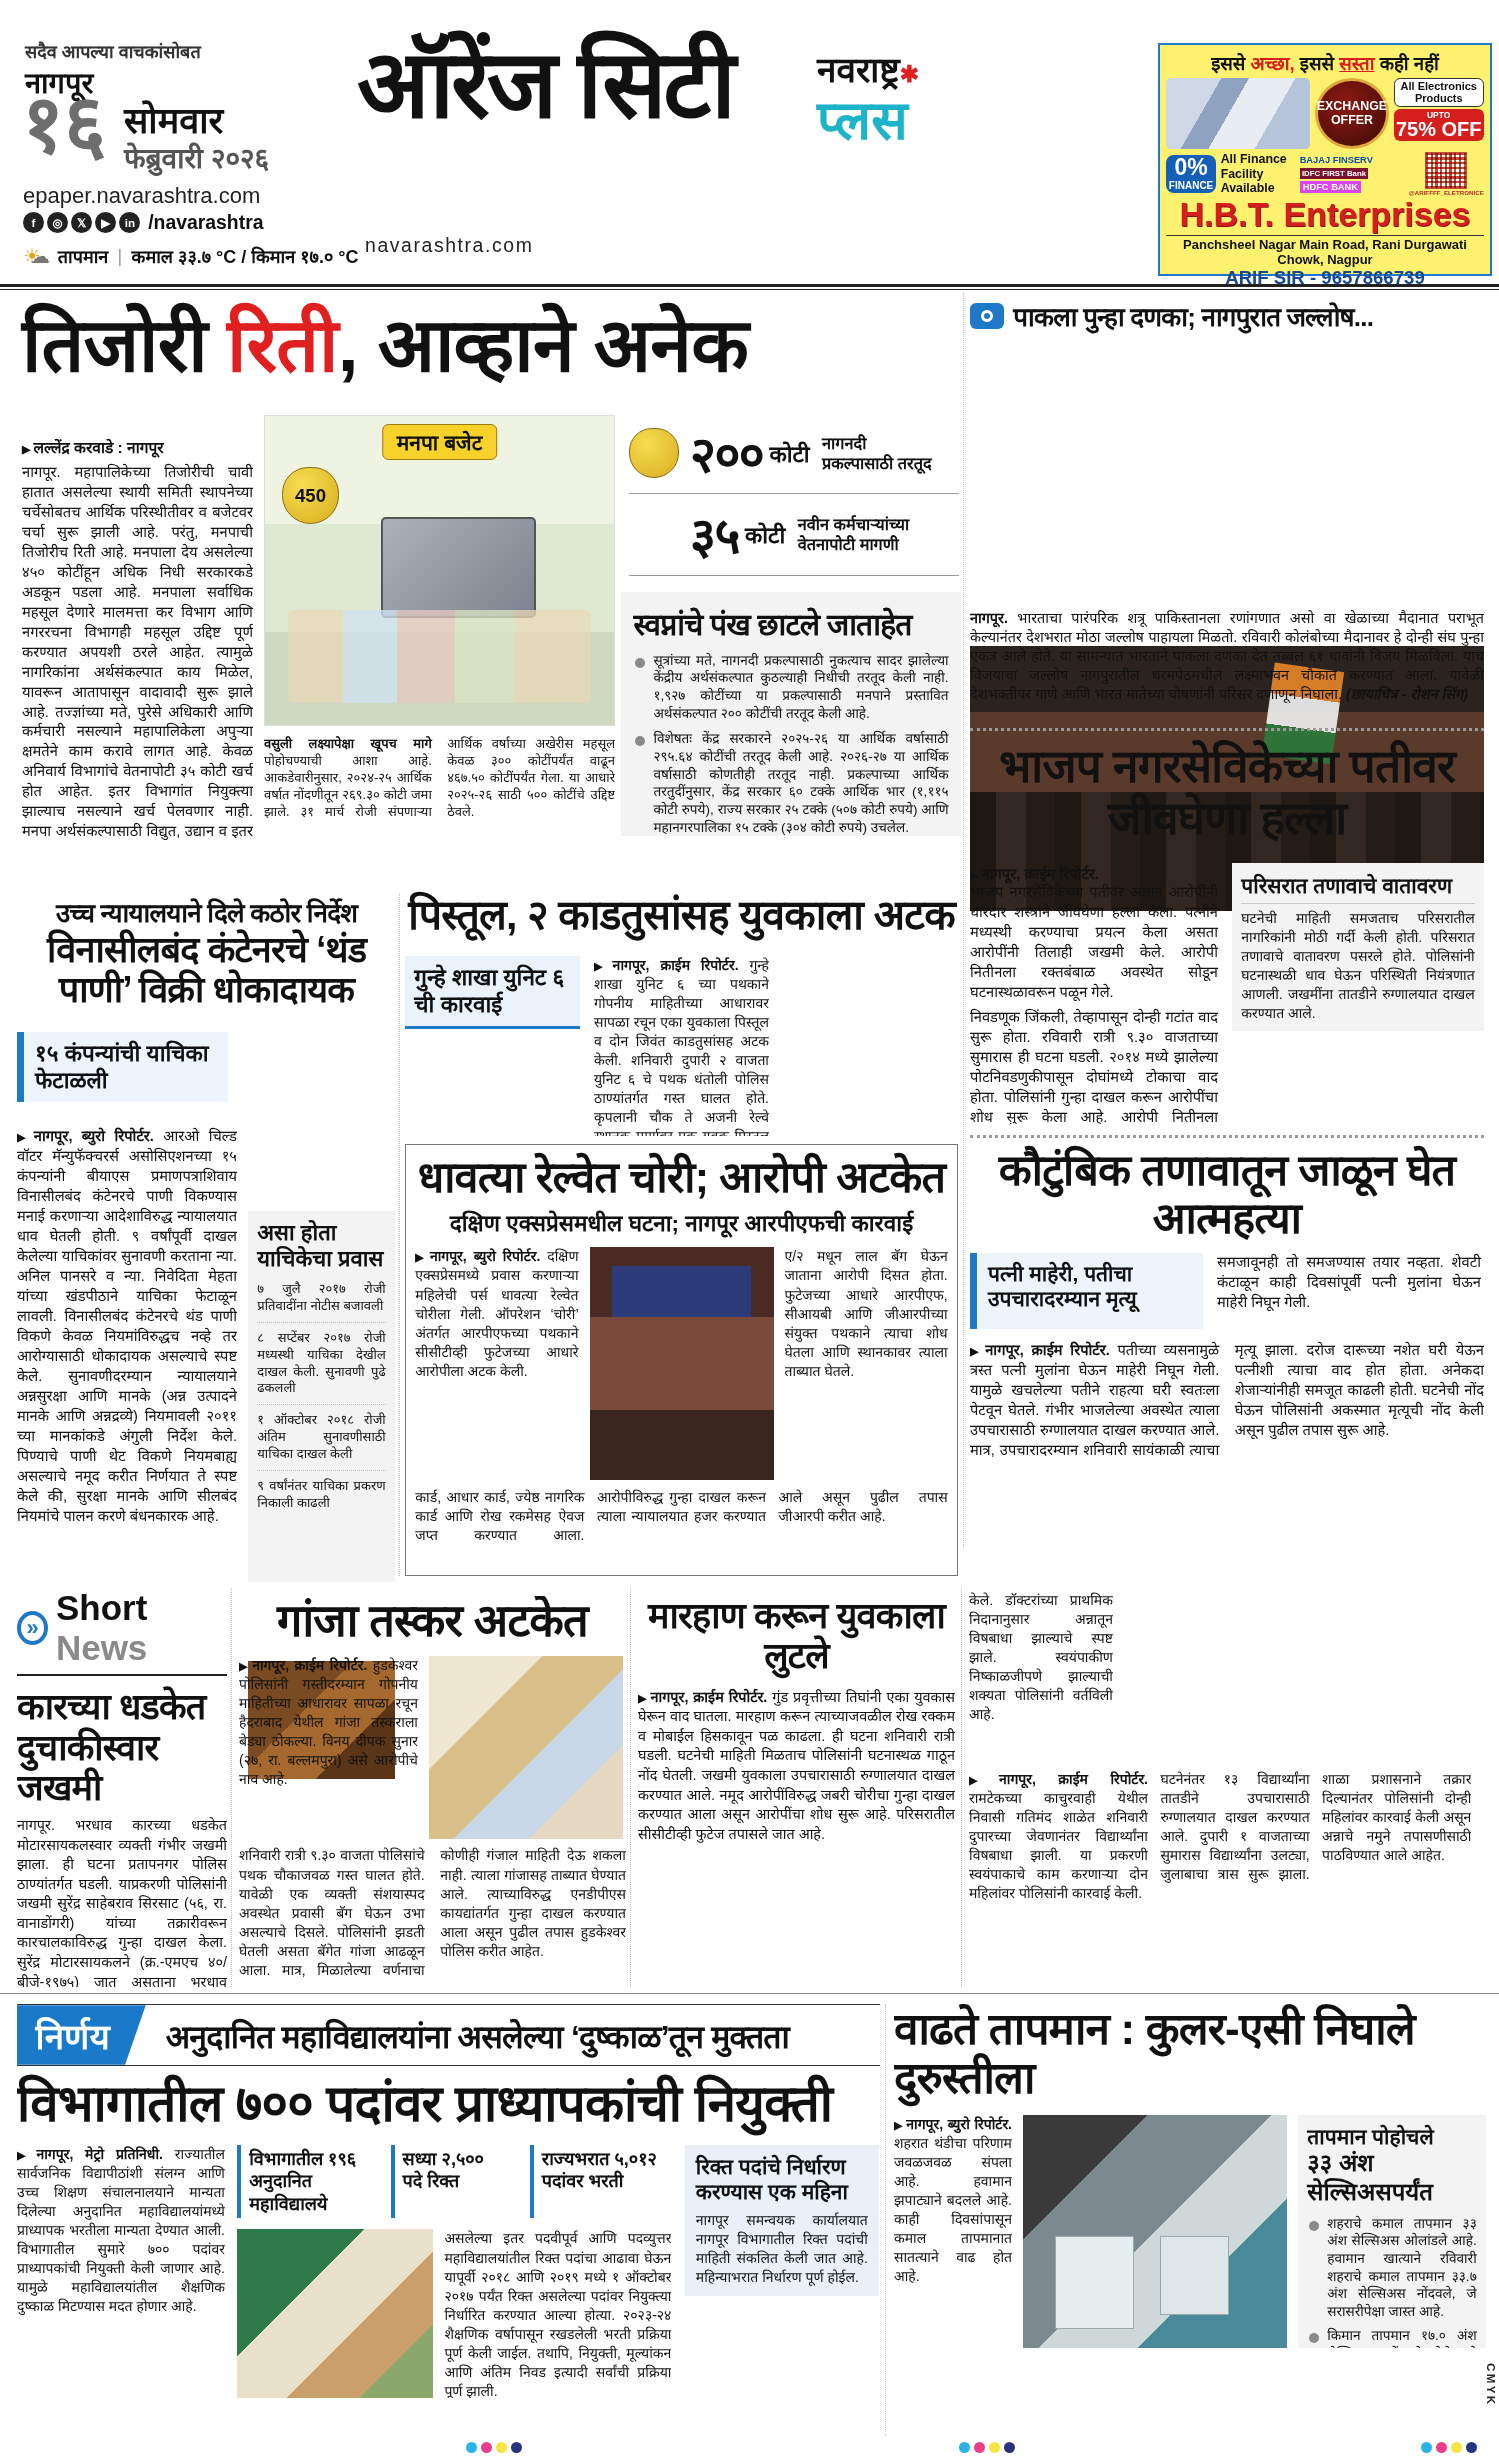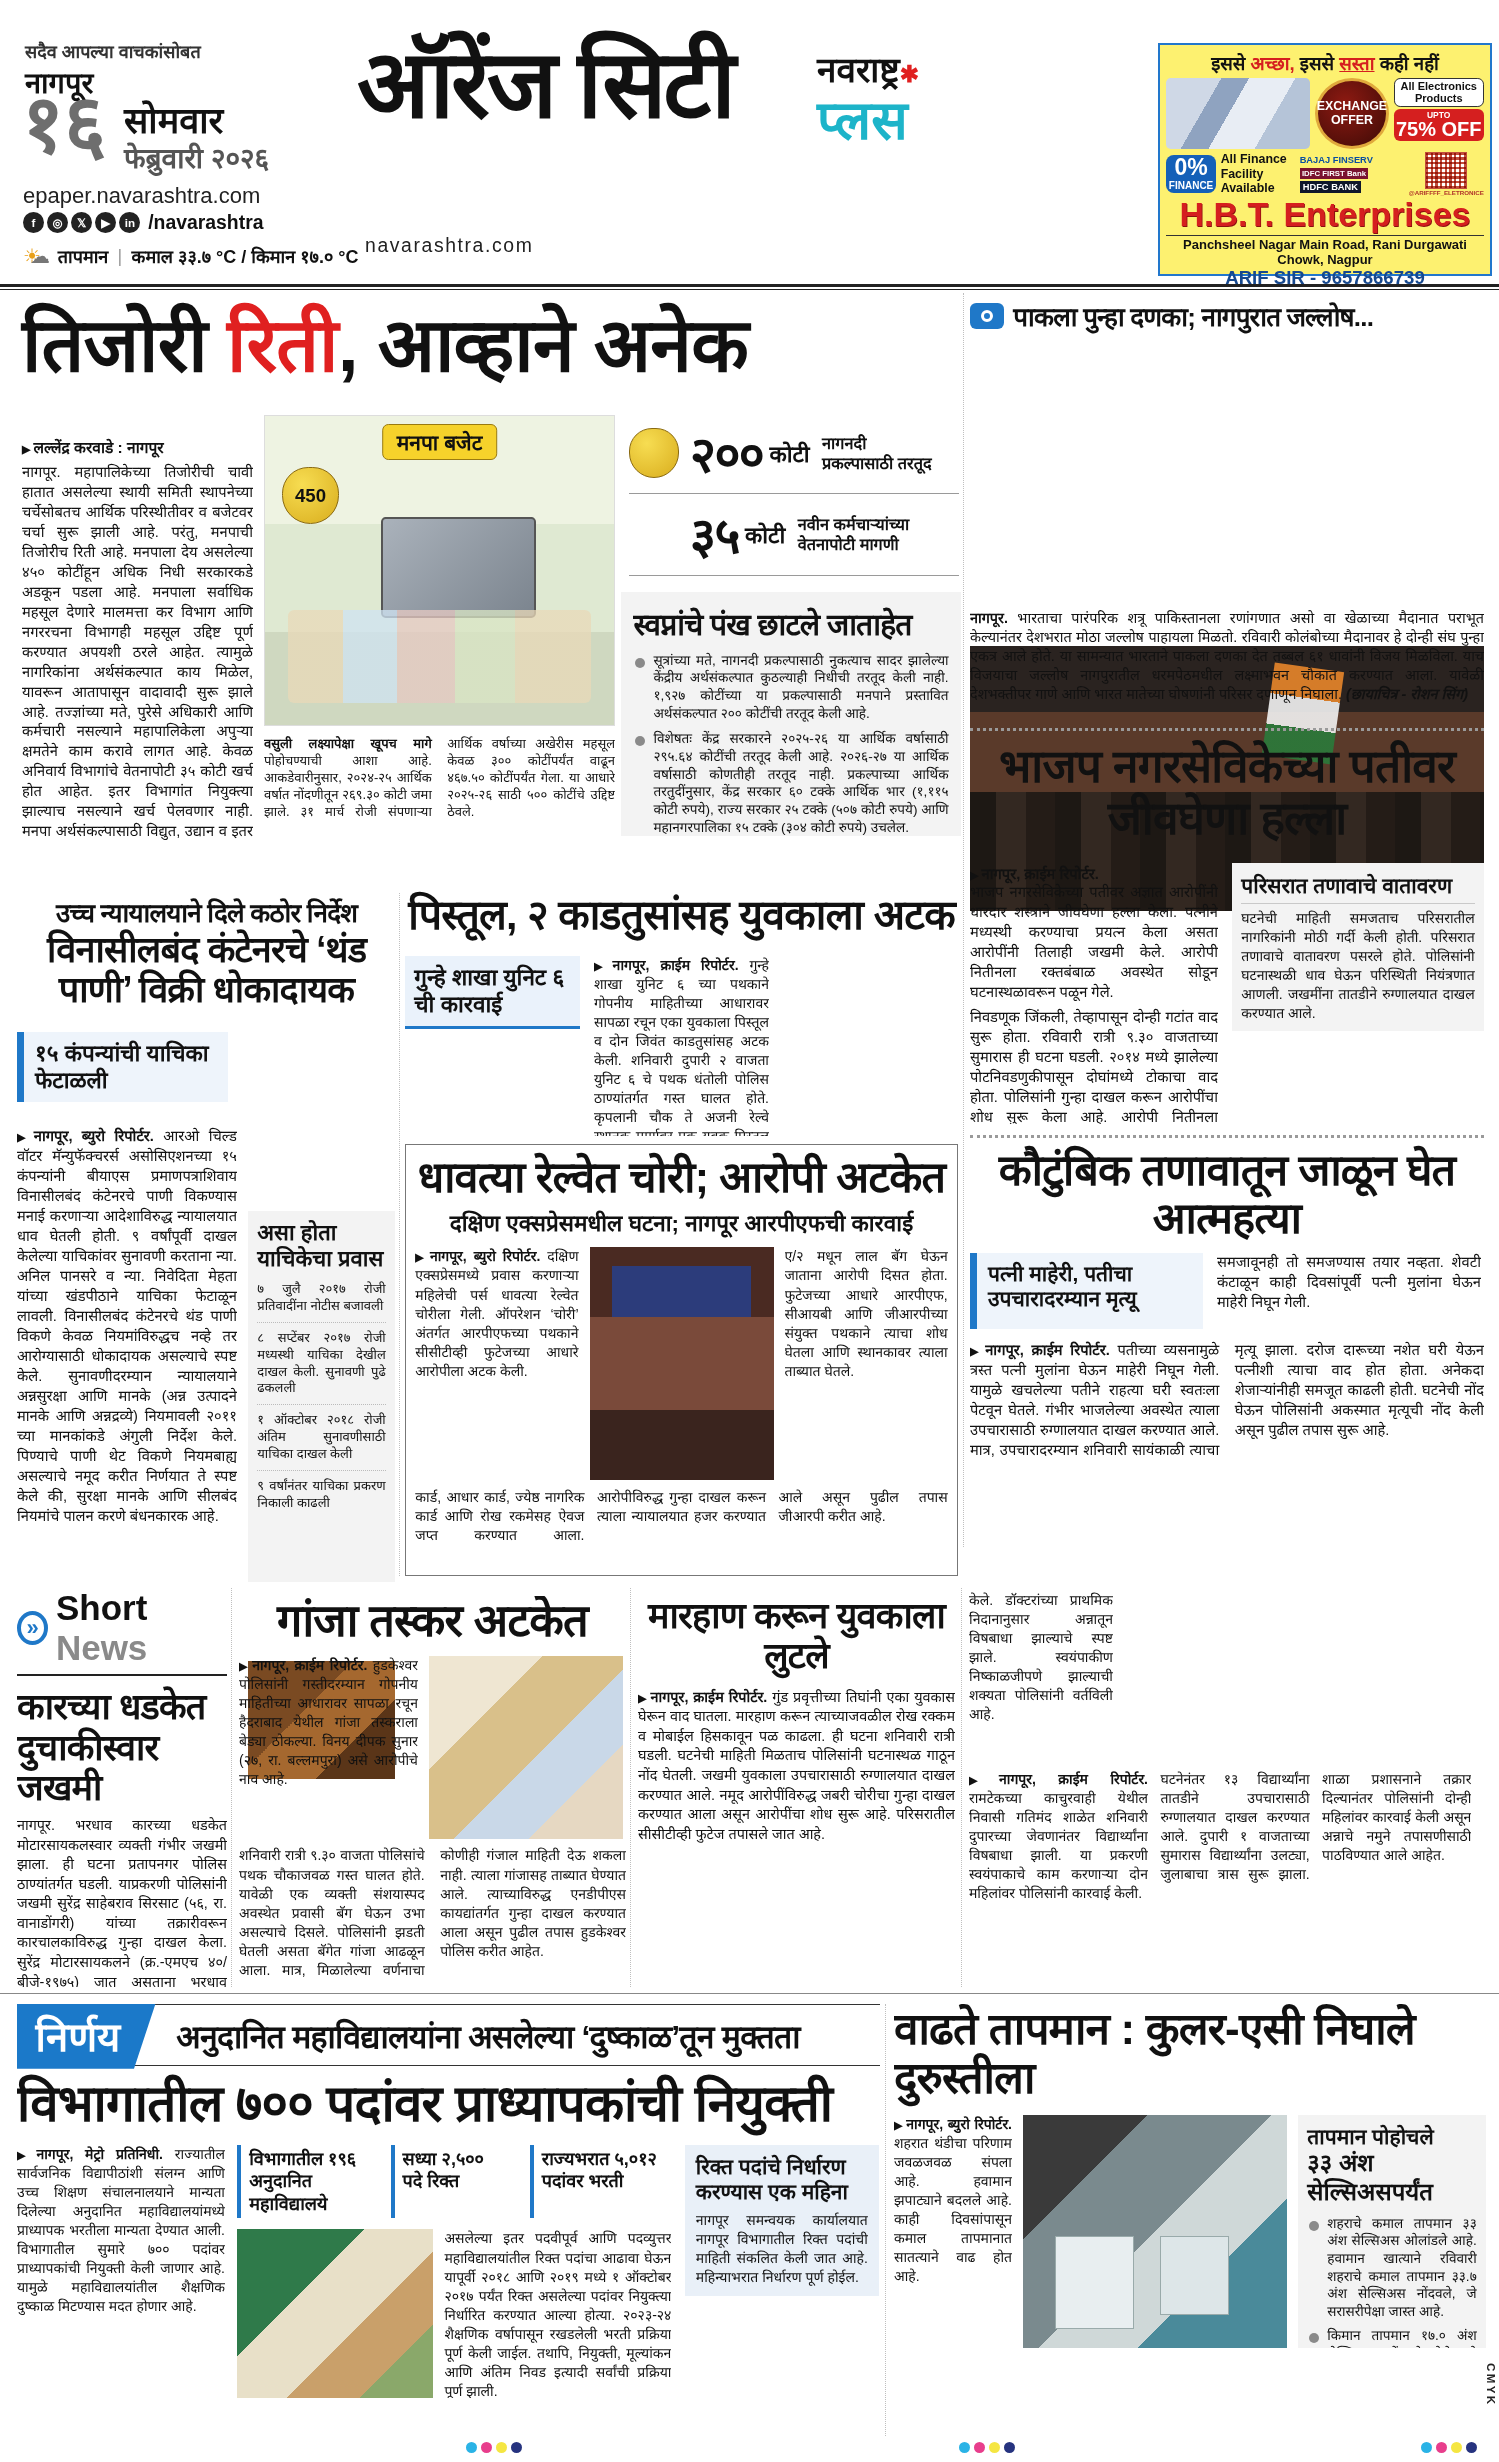--- a/index.html
+++ b/index.html
@@ -79,21 +79,21 @@
           <div style="background:#fff;border:1.6px solid #333;border-radius:6.2px;text-align:center;font-weight:900;font-size:11px;padding:1.6px">All Electronics Products</div>
           <div style="background:#d51f1f;border-radius:6.2px;margin-top:2.3px;text-align:center;color:#fff;font-weight:900;font-size:20px;padding:1.6px 0;line-height:1"><span style="font-size:8.5px;display:block">UPTO</span><span>75% OFF</span></div>
         </div>
       </div>
       <div style="display:flex;align-items:center;margin-top:3.1px">
         <div style="background:#1460b8;color:#fff;border-radius:7.8px;width:61px;text-align:center;font-weight:900;padding:1.6px 0;line-height:1"><span style="font-size:23px">0%</span><br><span style="font-size:10px">FINANCE</span></div>
         <div style="font-size:12.4px;font-weight:900;width:93px;margin-left:4.7px;line-height:1.15">All Finance Facility Available</div>
         <div style="margin-left:3.1px">
           <div style="font-size:9.3px;font-weight:900;color:#0a4fa0">BAJAJ FINSERV</div>
           <div style="font-size:7.8px;font-weight:900;color:#fff;background:#7a1330;padding:0.8px 2.3px;display:inline-block">IDFC FIRST Bank</div>
-          <div style="font-size:9.3px;font-weight:900;color:#fff;background:#0f172a;padding:0.8px 3.1px;margin-top:0.8px;display:inline-block">HDFC BANK</div>
+          <div style="font-size:9.3px;font-weight:900;color:#fff;background:#d946ef;padding:0.8px 3.1px;margin-top:0.8px;display:inline-block">HDFC BANK</div>
         </div>
         <div style="margin-left:auto;text-align:center">
           <div style="width:42px;height:37px;background:repeating-linear-gradient(0deg,#c24d3a 0 2.3px,#fff 2.3px 4.7px),repeating-linear-gradient(90deg,#c24d3a 0 2.3px,#fff 2.3px 4.7px);background-blend-mode:multiply;border:0.8px solid #c24d3a;margin:0 auto"></div>
           <div style="font-size:6.2px;font-weight:bold;color:#b0342a">@ARIFFFF_ELETRONICE</div>
         </div>
       </div>
       <div class="center" style="font-size:34px;font-weight:900;color:#d51f1f;line-height:1.1;text-shadow:0.8px 0.8px 0 #8a0f0f">H.B.T. Enterprises</div>
       <div class="center" style="font-size:13px;font-weight:900;border-top:1.6px solid #333;margin-top:1.6px;padding-top:1.6px">Panchsheel Nagar Main Road, Rani Durgawati Chowk, Nagpur</div>
       <div class="center" style="font-size:18.6px;font-weight:900;color:#16488e">ARIF SIR - 9657866739</div>
     </div>
@@ -292,21 +292,21 @@
         <span>रामटेकच्या काचुरवाही येथील निवासी गतिमंद शाळेत शनिवारी दुपारच्या जेवणानंतर विद्यार्थ्यांना विषबाधा झाली. या प्रकरणी स्वयंपाकाचे काम करणाऱ्या दोन महिलांवर पोलिसांनी कारवाई केली.</span>
       </div>
       <div class="body" style="width:311px;font-size:14px;height:194px;overflow:hidden;column-count:2;column-gap:12.4px">घटनेनंतर १३ विद्यार्थ्यांना तातडीने उपचारासाठी रुग्णालयात दाखल करण्यात आले. दुपारी १ वाजताच्या सुमारास विद्यार्थ्यांना उलट्या, जुलाबाचा त्रास सुरू झाला. शाळा प्रशासनाने तक्रार दिल्यानंतर पोलिसांनी दोन्ही महिलांवर कारवाई केली असून अन्नाचे नमुने तपासणीसाठी पाठविण्यात आले आहेत.</div>
     </div>
   </div>
 
   <div class="abs" style="left:0;top:1993px;width:1500px;border-top:1.6px solid #888"></div>
 
   <div class="abs" style="left:17px;top:2004px;width:863px;height:433px;overflow:hidden">
     <div style="display:flex;align-items:center;border-top:1.6px solid #333;border-bottom:1.6px solid #333;height:62px">
-      <span style="background:#1b79c9;color:#fff;font-size:40px;font-weight:900;padding:6.2px 36px 6.2px 18.6px;clip-path:polygon(0 0,100% 0,84% 100%,0 100%)">निर्णय</span>
+      <span style="background:#1b79c9;color:#fff;font-size:35px;font-weight:900;padding:6.2px 36px 6.2px 18.6px;clip-path:polygon(0 0,100% 0,84% 100%,0 100%)">निर्णय</span>
       <span style="font-size:32px;font-weight:900;margin-left:20px;letter-spacing:-0.8px">अनुदानित महाविद्यालयांना असलेल्या ‘दुष्काळ’तून मुक्तता</span>
     </div>
     <div class="hl" style="font-size:51px;margin-top:9.3px">विभागातील ७०० पदांवर प्राध्यापकांची नियुक्ती</div>
     <div style="display:flex;gap:12.4px;margin-top:12.4px">
       <div class="body" style="width:208px;font-size:14px;height:269px;overflow:hidden">
         <span class="byl"><span class="tri">▶</span><span>नागपूर, मेट्रो प्रतिनिधी.</span> </span>
         <span>राज्यातील सार्वजनिक विद्यापीठांशी संलग्न आणि उच्च शिक्षण संचालनालयाने मान्यता दिलेल्या अनुदानित महाविद्यालयांमध्ये प्राध्यापक भरतीला मान्यता देण्यात आली. विभागातील सुमारे ७०० पदांवर प्राध्यापकांची नियुक्ती केली जाणार आहे. यामुळे महाविद्यालयांतील शैक्षणिक दुष्काळ मिटण्यास मदत होणार आहे.</span>
       </div>
       <div style="width:435px">
         <div style="display:flex;gap:9.3px">

